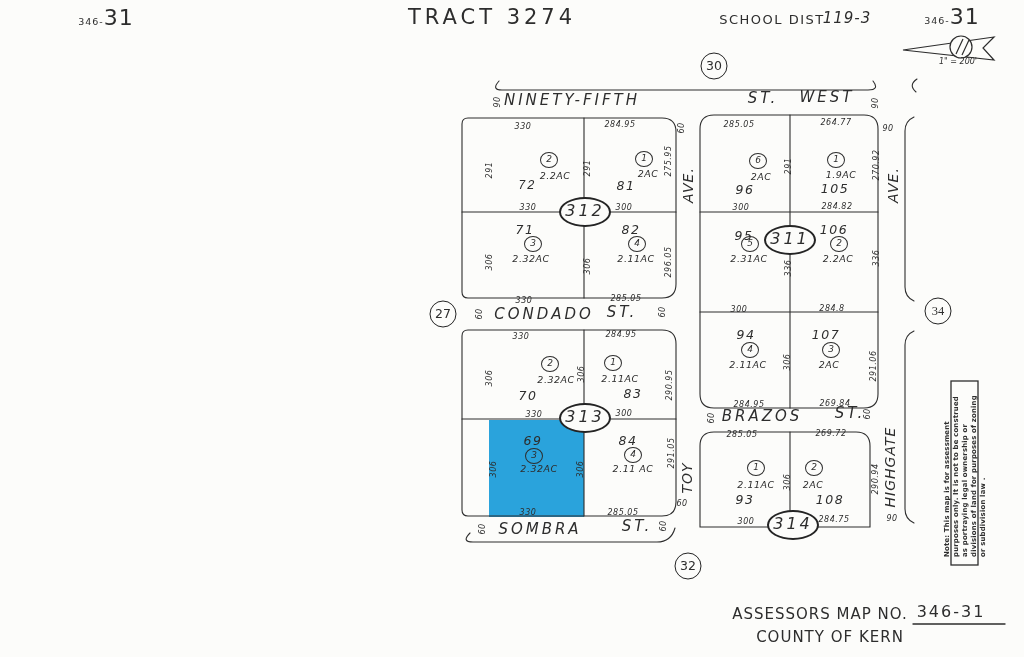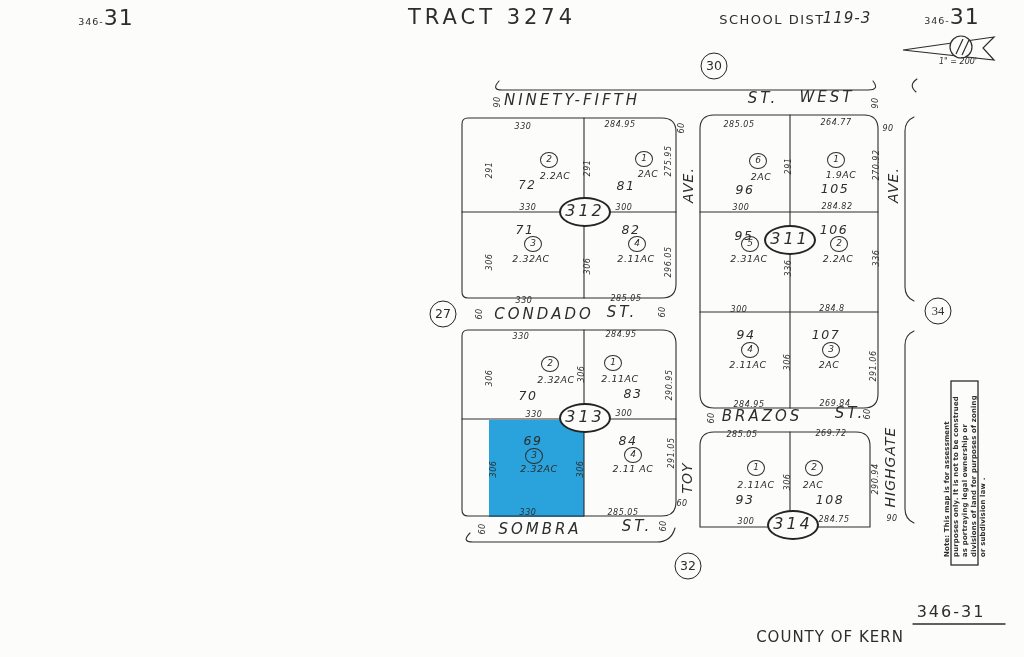--- a/index.html
+++ b/index.html
@@ -214,16 +214,17 @@
   <div class="t v dim" style="left:875px;top:479px;">290.94</div>
   <div class="t c circ" style="left:756px;top:468px;">1</div>
   <div class="t c ac" style="left:756px;top:484px;">2.11AC</div>
   <div class="t c lot" style="left:745px;top:499px;">93</div>
   <div class="t c circ" style="left:814px;top:468px;">2</div>
   <div class="t c ac" style="left:813px;top:484px;">2AC</div>
   <div class="t c lot" style="left:830px;top:499px;">108</div>
 
   <div class="t v note" style="left:965px;top:472px;">Note: This map is for assessment purposes only. It is not to be construed as portraying legal ownership or divisions of land for purposes of zoning or subdivision law .</div>
 
+  <div class="t c foot" style="left:820px;top:614px;">ASSESSORS MAP NO.</div>
   <div class="t c footno" style="left:951px;top:611px;">346-31</div>
   <div class="t c foot" style="left:830px;top:637px;">COUNTY OF KERN</div>
 
 </div>
 
 </body></html>

